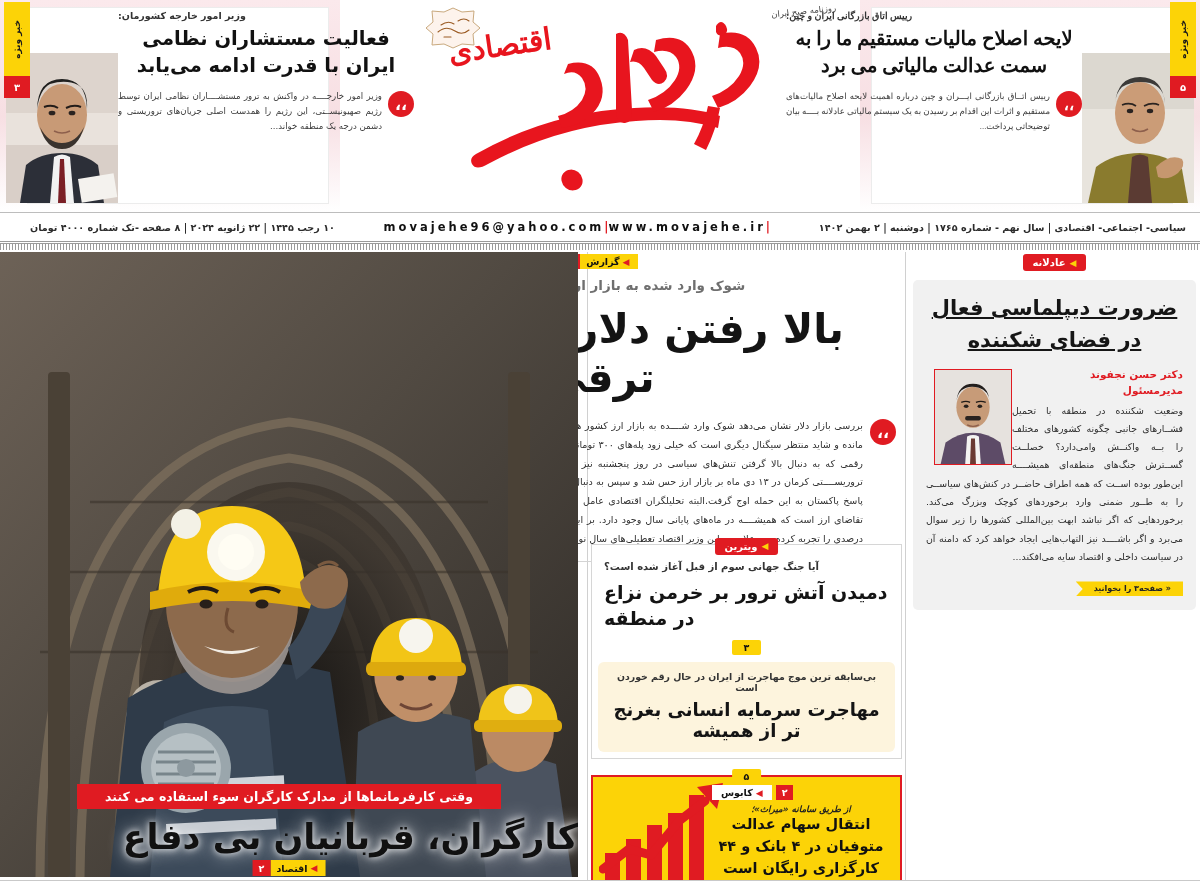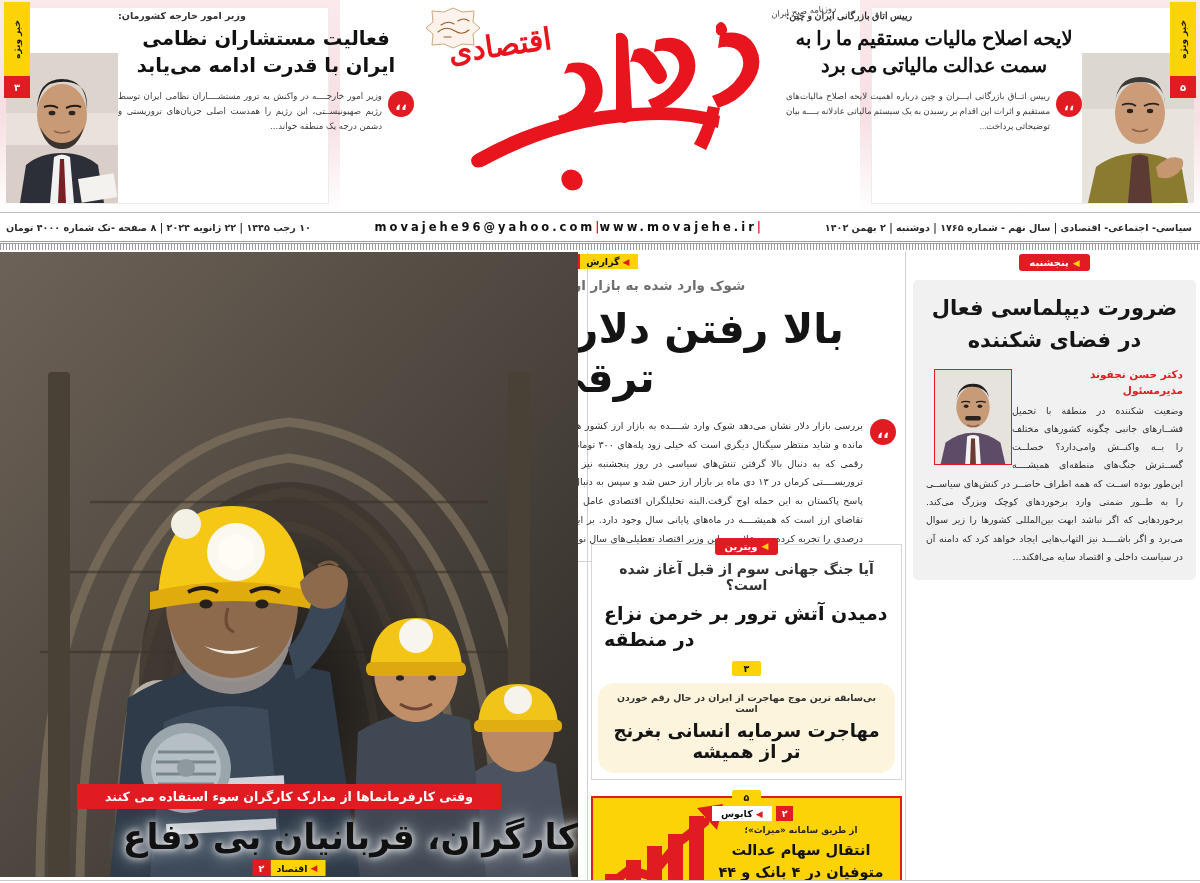--- a/index.html
+++ b/index.html
@@ -140,32 +140,32 @@
   .infobar {
     position: absolute; top: 212px; left: 0;
     width: 1200px; height: 32px;
     border-top: 1px solid #bdbdbd;
     border-bottom: 3px double #9a9a9a;
     display: flex; align-items: center;
     background: #fff;
   }
   .infobar .ib-right {
     font-size: 9.6px; color: #2b2b2b; font-weight: bold;
-    padding-right: 8px; white-space: nowrap;
+    padding-right: 14px; white-space: nowrap;
   }
   .infobar .ib-mid {
     flex: 1; display: flex; align-items: center;
     justify-content: center; 
     font-size: 11.5px; letter-spacing: 3px; font-weight: bold;
     color: #111; direction: ltr;
   }
   .infobar .ib-mid .bar { color: #e01b22; letter-spacing: 0; }
   .infobar .ib-left {
     font-size: 9.6px; color: #2b2b2b; font-weight: bold;
-    padding-left: 6px; white-space: nowrap;
+    padding-left: 30px; white-space: nowrap;
   }
   .dotrule {
     position: absolute; top: 244px; left: 0;
     width: 1200px; height: 6px;
     background: repeating-linear-gradient(90deg,#9b9b9b 0 1px,transparent 1px 3px);
   }
 
   
   .main {
     position: absolute; top: 252px; left: 0;
@@ -276,34 +276,34 @@
     margin-top: 10px;
     border: 1px solid #d6d6d6;
     background: #fff;
     padding: 16px 12px 10px;
   }
   .vitrin-badge {
     position: absolute; top: -11px; left: 50%;
     transform: translateX(-50%);
   }
   .vit-kicker {
-    text-align: center; font-size: 14px;
+    text-align: left; font-size: 10px;
     color: #333; margin-bottom: 7px; font-weight: bold;
   }
   .vit-title {
     text-align: left; font-size: 19px; font-weight: bold;
     color: #141414; line-height: 1.38; letter-spacing: -.3px;
   }
   .vit-pagebadge {
     display: flex; justify-content: center;
     margin: 9px 0 7px;
   }
   .vit-soft {
     background: #fdf4dd;
-    border-radius: 16px;
+    border-radius: 6px;
     padding: 9px 8px 11px;
     margin: 0 -6px -4px;
   }
   .vit2-kicker {
     text-align: center; font-size: 9.4px; color: #333;
     margin-bottom: 6px; font-weight: bold;
   }
   .vit2-title {
     text-align: center; font-size: 18px; font-weight: bold;
     color: #141414; letter-spacing: -.3px;
@@ -330,21 +330,21 @@
   }
   .infog-text {
     position: absolute; right: 10px; top: 8px;
     width: 178px; text-align: center;
   }
   .infog-tagrow {
     display: flex; justify-content: flex-end;
     align-items: center; gap: 4px; margin-bottom: 4px;
   }
   .infog-kicker {
-    font-size: 8.8px; color: #222; margin-bottom: 5px; font-weight: bold;
+    font-size: 8.8px; color: #222; font-weight: bold; font-style: italic;
   }
   .infog-title {
     font-size: 14.5px; font-weight: bold; color: #111;
     line-height: 1.5; letter-spacing: -.3px;
   }
 
   
   .edit-wrap { position: relative; margin-top: 2px; padding: 0 4px; }
   .edit-badge-row {
     display: flex; justify-content: center;
@@ -354,20 +354,21 @@
     background: #f1f1f1;
     border-radius: 5px;
     padding: 13px 13px 14px;
     position: relative;
   }
   .edit-title {
     text-align: center;
     font-size: 21px; font-weight: bold; color: #161616;
     line-height: 1.5; letter-spacing: -.4px;
     margin-bottom: 11px;
+    text-decoration: underline;
   }
   .edit-author {
     color: #e01b22; font-size: 10.5px; font-weight: bold;
     text-align: right; line-height: 1.5;
   }
   .edit-author .role { display: block; color:#e01b22; }
   .edit-portrait {
     float: left;
     width: 78px; height: 96px;
     border: 1.5px solid #e01b22;
@@ -519,21 +520,21 @@
   </div>
   <div class="dotrule"></div>
 
   <div class="main">
 
     <div class="col-right">
       <div class="edit-wrap">
         <div class="edit-badge-row">
           <span class="badge-r">
             <span class="ar">◀</span>
-            <span>پنجشنبه</span>
+            <span>عادلانه</span>
           </span>
         </div>
         <div class="edit-card">
           <div class="edit-title">ضرورت دیپلماسی فعال در فضای شکننده</div>
           <div class="edit-portrait">
             <svg viewBox="0 0 78 96" preserveAspectRatio="xMidYMid slice" aria-hidden="true">
               <rect width="78" height="96" fill="#e6e2de"></rect>
               <path d="M6 96 L11 74 Q24 64 39 64 Q54 64 67 74 L72 96 Z" fill="#5d4b67"></path>
               <path d="M31 96 L33 68 Q39 65 45 68 L47 96 Z" fill="#f4f3f1"></path>
               <path d="M36 96 L37 70 L41 70 L42 96 Z" fill="#6b3a32"></path>
@@ -545,20 +546,23 @@
               <path d="M42 33 Q47 31 52 33" stroke="#201b18" stroke-width="1.4" fill="none"></path>
               <rect x="31" y="47" width="16" height="4.5" rx="2" fill="#2a2320"></rect>
               <path d="M33 56 Q39 59 45 56" stroke="#8d5f4c" stroke-width="1.3" fill="none"></path>
             </svg>
           </div>
           <div class="edit-author">
             <span>دکتر حسن نجفوند</span>
             <span class="role">مدیرمسئول</span>
           </div>
           <div class="edit-body">وضعیت شکننده در منطقه با تحمیل فشــارهای جانبی چگونه کشورهای مختلف را بــه واکنــش وامی‌دارد؟ خصلــت گســترش جنگ‌های منطقه‌ای همیشــــه این‌طور بوده اســت که همه اطراف حاضــر در کنش‌های سیاســی را به طــور ضمنی وارد برخوردهای کوچک وبزرگ می‌کند. برخوردهایی که اگر نباشد ابهت بین‌المللی کشورها را زیر سوال می‌برد و اگر باشــــد نیز التهاب‌هایی ایجاد خواهد کرد که دامنه آن در سیاست داخلی و اقتصاد سایه می‌افکند...</div>
+          <div class="edit-cont">
+            <span class="tagy">« صفحه۳ را بخوانید</span>
+          </div>
         </div>
       </div>
     </div>
 
     <div class="vrule"></div>
 
     <div class="col-mid">
 
       <div class="top-report">
         <div class="lead-badge-row">

